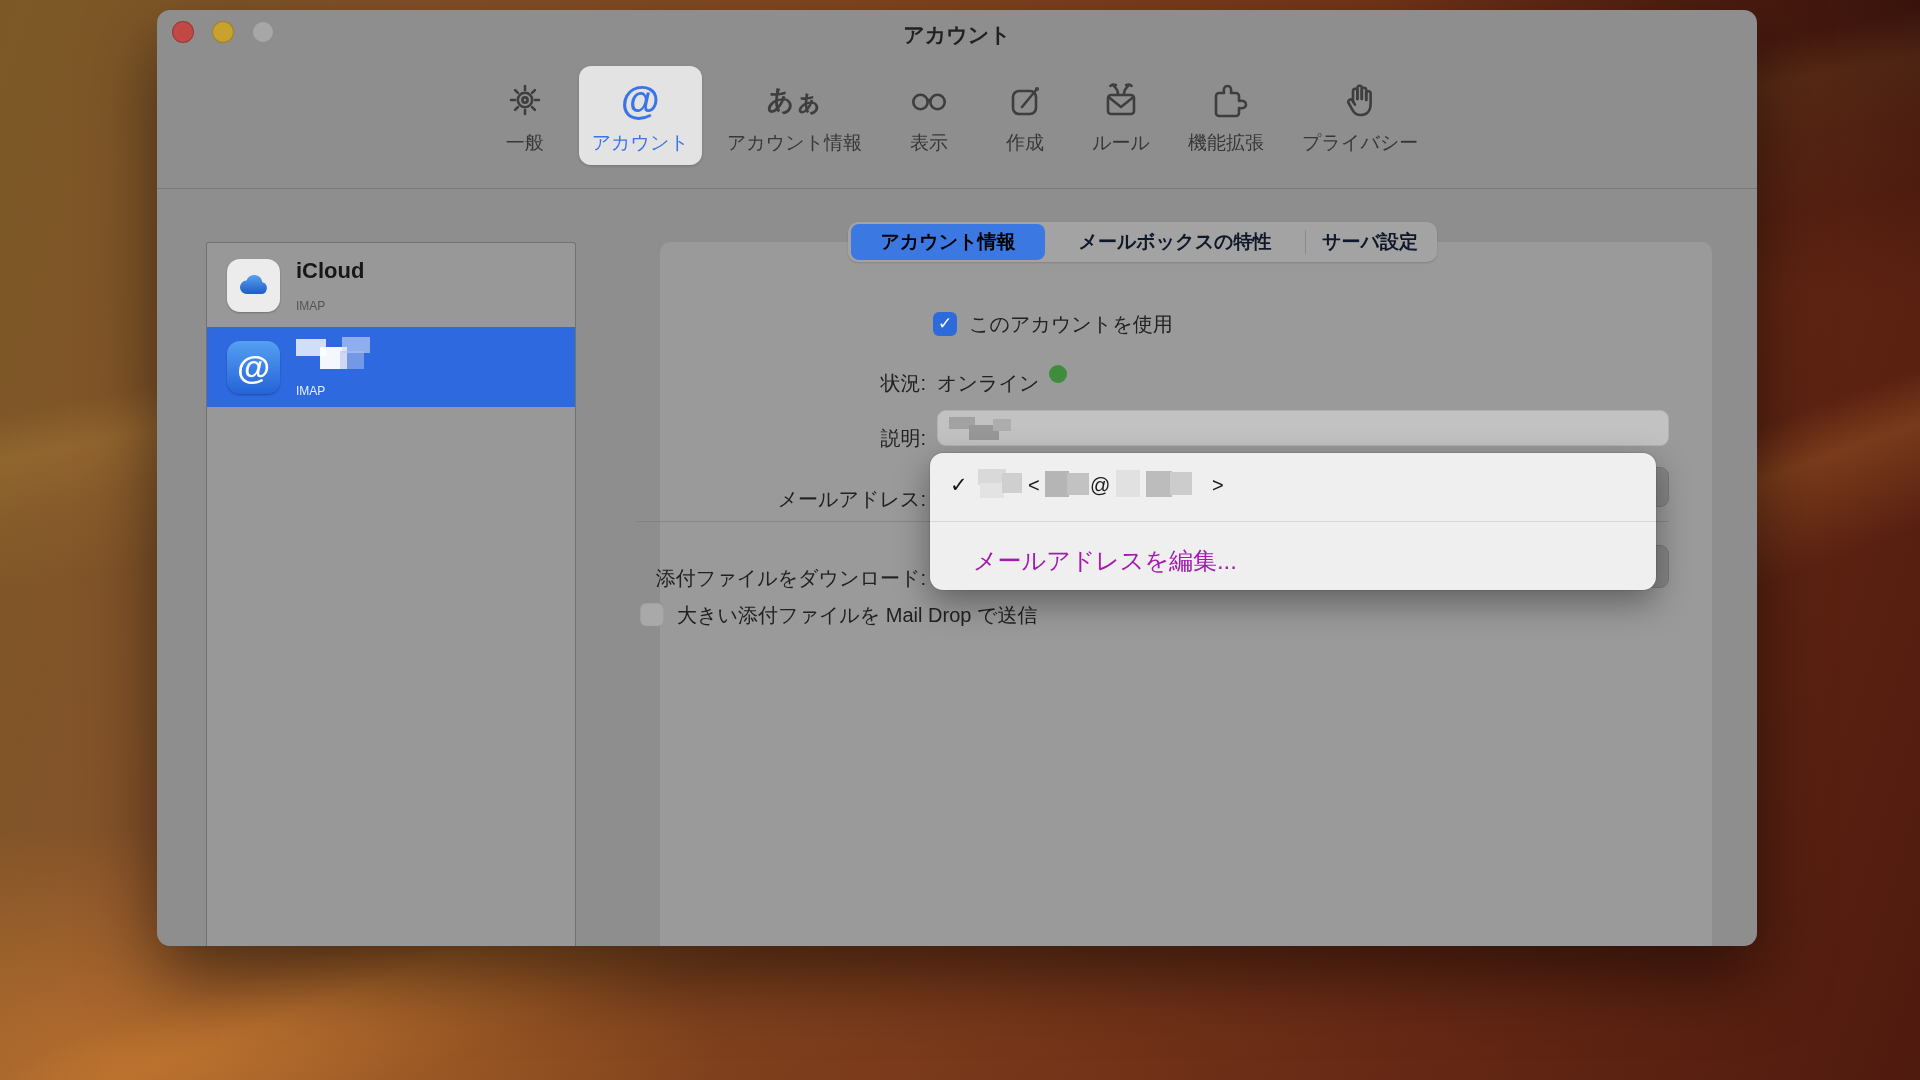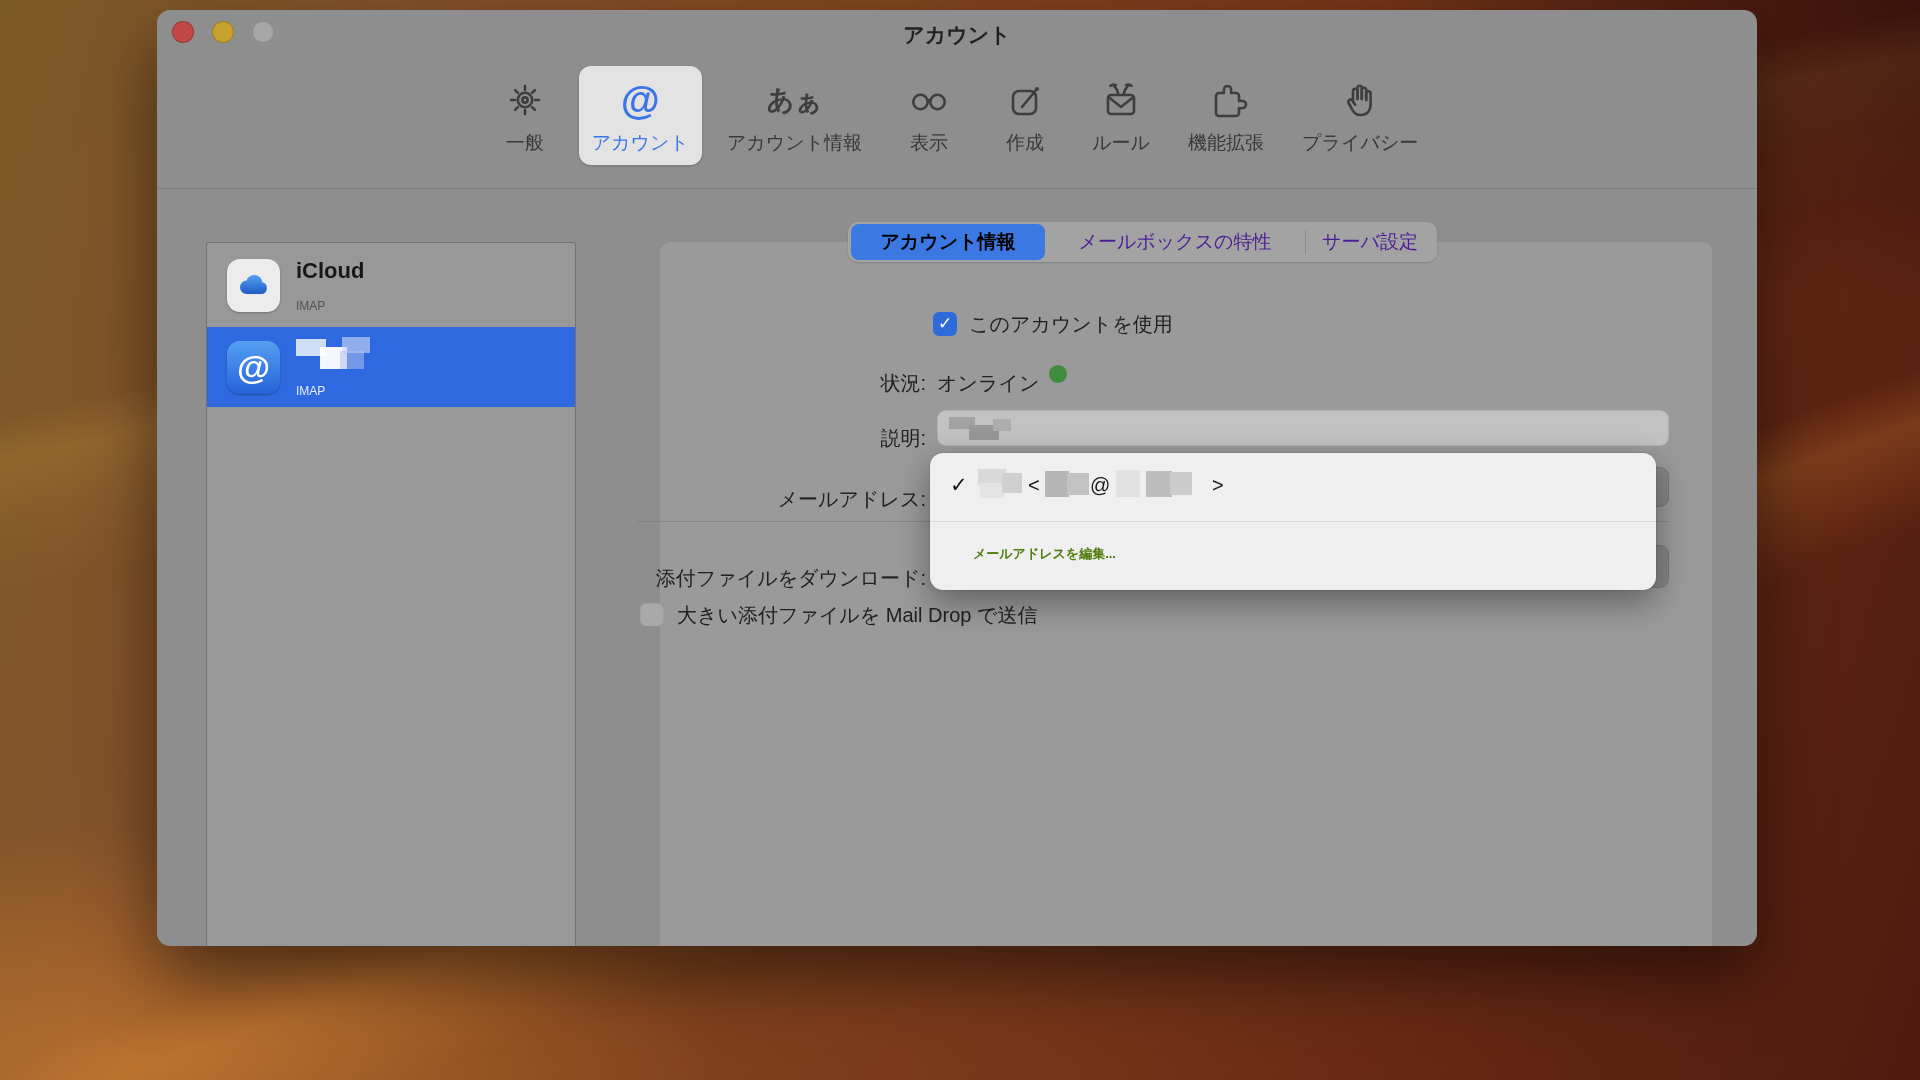--- a/index.html
+++ b/index.html
@@ -49,21 +49,21 @@
   .acct-name{font-size:22px;font-weight:bold;color:#171717;}
   .acct-proto{font-size:12px;color:#545454;}
   .acct-row.sel .acct-proto{color:#e6edfb;}
   .pix{position:relative;}
   .pix div{position:absolute;}
   
   .panel{position:absolute;left:503px;top:232px;width:1052px;height:717px;background:#9a9a9a;border-radius:10px;}
   
   .tabs{position:absolute;left:691px;top:212px;width:589px;height:40px;background:#a3a3a3;border-radius:10px;
     display:flex;align-items:center;box-shadow:0 1px 2px rgba(0,0,0,0.15);}
-  .tab{font-size:19px;color:#4c1d95;text-align:center;}
+  .tab{font-size:19px;color:#0f172a;text-align:center;font-weight:bold;}
   .tab.sel{width:194px;height:36px;margin-left:3px;background:#3b78e2;border-radius:8px;color:#000000;font-weight:bold;
     display:flex;align-items:center;justify-content:center;}
   .tab.t2{width:260px;}
   .tab.t3{width:128px;}
   .tabsep{width:1px;height:24px;background:#8b8b8b;}
   
   .chk{position:absolute;width:24px;height:24px;border-radius:6px;}
   .chk.on{background:#2c6bd9;color:#fff;font-size:17px;font-weight:bold;text-align:center;line-height:24px;}
   .chk.off{background:#a9a9a9;box-shadow:inset 0 1px 2px rgba(0,0,0,0.2);}
   .flabel{position:absolute;width:300px;text-align:right;font-size:20px;color:#212121;line-height:24px;}
@@ -73,21 +73,21 @@
     box-shadow:inset 0 0 0 1px rgba(0,0,0,0.08);}
   .selectbtn{position:absolute;left:780px;width:732px;background:#868686;border-radius:9px;
     box-shadow:inset 0 0 0 1px rgba(0,0,0,0.1);}
   .formsep{position:absolute;left:480px;top:511px;width:1032px;height:1px;background:#7d7d7d;opacity:0.65;}
   
   .menu{position:absolute;left:773px;top:443px;width:726px;height:137px;background:#efefef;border-radius:13px;
     box-shadow:0 12px 34px rgba(0,0,0,0.38), 0 0 0 1px rgba(0,0,0,0.08);z-index:10;}
   .menu .check{position:absolute;left:20px;top:20px;font-size:21px;font-weight:bold;color:#111;}
   .menu .glyph{position:absolute;top:21px;font-size:20px;color:#1a1a1a;}
   .menusep{position:absolute;left:0;top:68px;width:100%;height:1px;background:#d8d8d8;}
-  .menu .edit{position:absolute;left:43px;top:92px;font-size:13px;color:#4d7c0f;font-weight:bold;}
+  .menu .edit{position:absolute;left:43px;top:92px;font-size:24px;color:#a21caf;}
   
   .addremove{position:absolute;left:50px;top:982px;width:123px;height:43px;background:#9d9d9d;border-radius:9px;
     display:flex;box-shadow:0 1px 2px rgba(0,0,0,0.18);}
   .addremove .b{flex:1;display:flex;align-items:center;justify-content:center;font-size:26px;color:#262626;}
   .addremove .vd{width:1px;height:27px;background:#868686;align-self:center;}
   .helpbtn{position:absolute;left:1512px;top:983px;width:42px;height:42px;border-radius:50%;background:#9c9c9c;
     display:flex;align-items:center;justify-content:center;font-size:21px;font-weight:bold;color:#262626;
     box-shadow:0 1px 2px rgba(0,0,0,0.2);}
 </style>
 </head>

